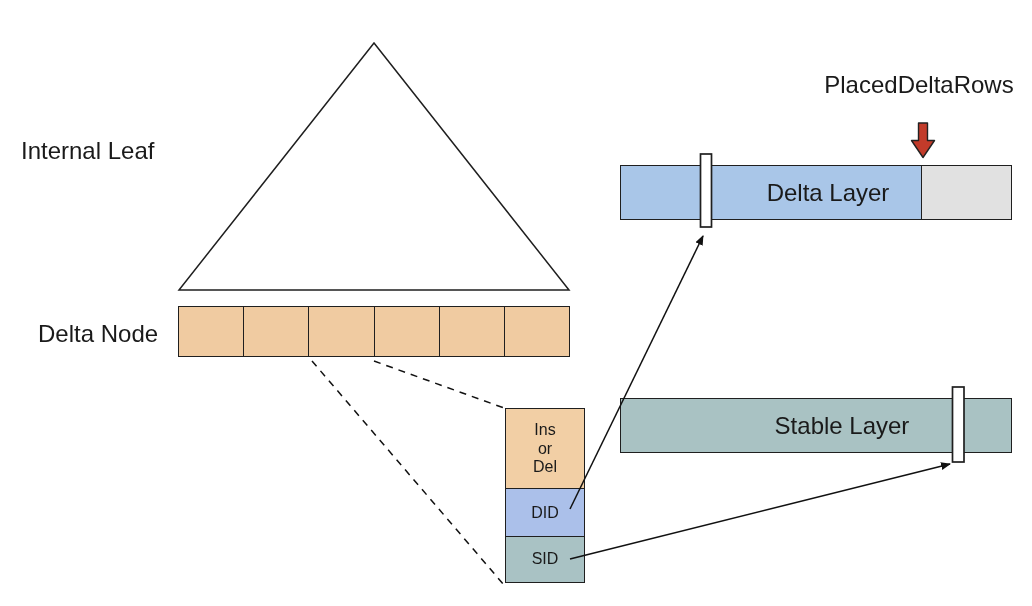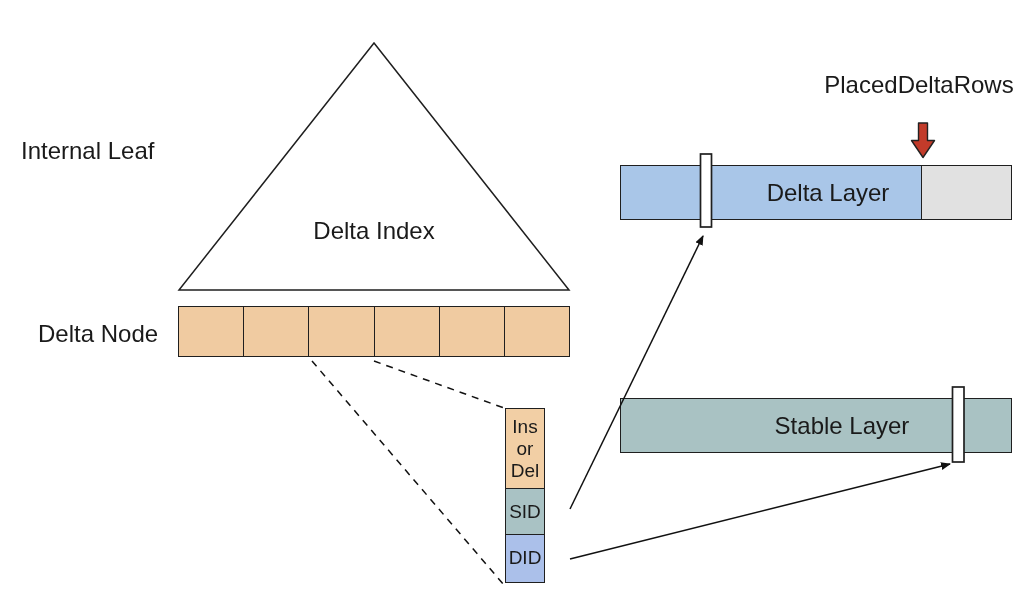--- a/index.html
+++ b/index.html
@@ -31,24 +31,24 @@
   .leaf-row{
     left:178px;top:306px;width:392px;height:51px;
     border:1.7px solid #1f1f1f;display:flex;
   }
   .leaf-cell{flex:1 1 0;border-right:1.7px solid #1f1f1f;}
   .leaf-cell:last-child{border-right:none;}
 
   
   .record{left:505px;top:408px;width:64px;z-index:1;position:absolute;}
   .record-cell{
-    box-sizing:border-box;width:40px;
+    box-sizing:border-box;width:80px;
     border:1.7px solid #1f1f1f;margin-top:-1.7px;
     display:flex;align-items:center;justify-content:center;
-    font-size:19px;line-height:1.15;text-align:center;white-space:pre-line;
+    font-size:16px;line-height:1.15;text-align:center;white-space:pre-line;
   }
   .record-cell:first-child{margin-top:0;}
   .cell-ins{height:82px;}
   .cell-did{height:49px;}
   .cell-sid{height:47px;}
 
   
   .bar{
     border:1.7px solid #1f1f1f;
   }
@@ -67,38 +67,37 @@
   
   .lbl-placed{left:821px;top:72px;width:196px;text-align:center;}
 </style>
 </head>
 <body>
 
 <div class="canvas">
 
   <div class="lbl lbl-internal">Internal Leaf</div>
   <div class="lbl lbl-leaf">Delta Node</div>
-  <div class="lbl lbl-delta-index">Delta Index</div>
   <div class="lbl lbl-placed">PlacedDeltaRows</div>
 
   <div class="shape leaf-row" style="background-color: rgb(240, 203, 161);">
       <div class="leaf-cell"></div>
       <div class="leaf-cell"></div>
       <div class="leaf-cell"></div>
       <div class="leaf-cell"></div>
       <div class="leaf-cell"></div>
       <div class="leaf-cell"></div>
     </div>
 
   <div class="record">
     <div class="record-cell cell-ins" style="background-color: rgb(242, 207, 165);">Ins
 or
 Del</div>
+    <div class="record-cell cell-did" style="background-color: rgb(171, 192, 234);">DID</div>
     <div class="record-cell cell-sid" style="background-color: rgb(169, 194, 196);">SID</div>
-    <div class="record-cell cell-did" style="background-color: rgb(171, 192, 234);">DID</div>
   </div>
 
   <div class="shape bar bar-delta" style="background-color: rgb(169, 198, 232);">
     <div class="bar-free" style="background-color: rgb(225, 225, 225);"></div>
   </div>
   <div class="bar-label lbl-delta-layer">Delta Layer</div>
 
   <div class="shape bar bar-stable" style="background-color: rgb(169, 194, 195);"></div>
   <div class="bar-label lbl-stable-layer">Stable Layer</div>
 

